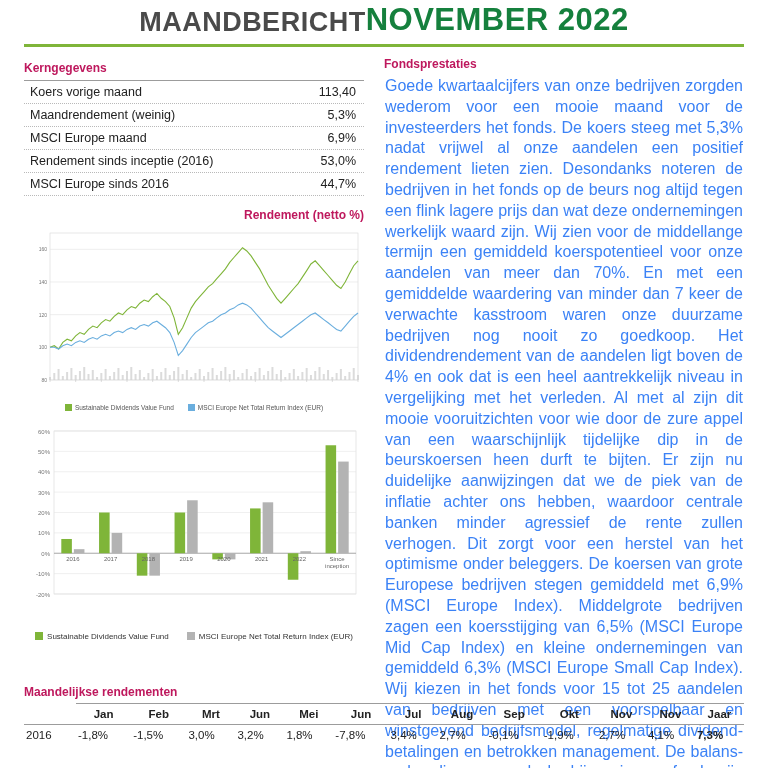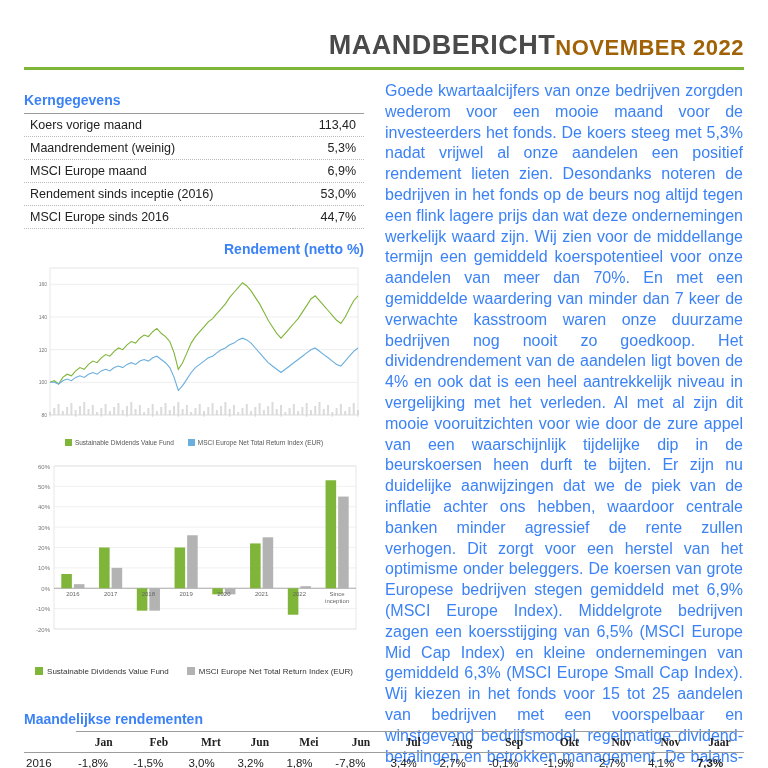--- a/index.html
+++ b/index.html
@@ -8,42 +8,41 @@
     width: 768px; height: 768px;
     background: #ffffff;
     font-family: "Liberation Sans", sans-serif;
     color: #222;
     overflow: hidden;
   }
   .page { position: relative; width:768px; height:768px; }
 
   
   .header {
-    display:flex; align-items:flex-end; justify-content:flex-end;
+    display:flex; align-items:flex-end; justify-content:center;
     padding: 2px 24px 6px 24px;
-    margin-top: 28px;
   }
   .header h1 {
     margin:0; font-size: 27px; letter-spacing: 0.5px;
     color:#4a4a4a; font-weight:bold;
   }
   .header h2 {
-    margin:0; font-size: 22px; letter-spacing: 0.5px;
-    color:#a16207; font-weight:bold;
+    margin:0; font-size: 31px; letter-spacing: 0.5px;
+    color:#15803d; font-weight:bold;
   }
   .rule { height:3px; background:#7fb539; margin: 0 24px 10px 24px; }
 
   
   .cols { display:flex; padding: 0 24px; gap: 20px; }
   .col-left { width: 340px; }
   .col-right { width: 360px; }
 
   .sec-title {
-    color:#3b82f6; font-weight:bold; font-size:14px;
-    margin: 12px 0 5px 0;
+    color:#be185d; font-weight:bold; font-size:12px;
+    margin: 4px 0 5px 0;
   }
   .sec-title.right { margin-top:0; }
 
   
   table.kern { width:100%; border-collapse:collapse; font-size:12.5px; }
   table.kern td {
     padding: 4px 4px 4px 6px;
     border-bottom: 1px dotted #b9b9b9;
   }
   table.kern tr:first-child td { border-top: 1px solid #9c9c9c; }
@@ -65,21 +64,21 @@
     font-size: 16px; line-height: 1.30; text-align: justify;
     color: #3b82f6; margin:1px;
   }
 
   
   .monthly { position:absolute; left:0; bottom:17px; width:768px; padding: 0 24px 6px 24px; }
   .monthly .sec-title { margin-bottom:4px; }
   table.mr { width:100%; border-collapse:collapse; font-size:11.5px; }
   table.mr th {
     font-weight:bold; text-align:center; padding:4px 2px;
-    border-bottom:1px solid #9c9c9c; border-top:1px solid #9c9c9c;font-family:Liberation Serif, serif;
+    border-bottom:1px solid #9c9c9c; border-top:1px solid #9c9c9c;
   }
   table.mr th.yr { text-align:left; width:52px; border-top:none; border-bottom:1px solid #9c9c9c;}
   table.mr td { text-align:left; padding:4px 2px; }
   table.mr td.yr { text-align:left; font-weight:normal; }
   table.mr td.jaar, table.mr th.jaar { font-weight:bold; }
 </style>
 </head>
 <body>
 
 <div class="page">
@@ -285,20 +284,21 @@
         </div>
         <div class="legend2">
           <span><span class="sw" style="background:#7fb539"></span><span>Sustainable Dividends Value Fund</span></span>
           <span><span class="sw" style="background:#b3b3b3"></span><span>MSCI Europe Net Total Return Index (EUR)</span></span>
         </div>
       </div>
 
     </div>
 
     <div class="col-right">
+      <div class="sec-title right">Fondsprestaties</div>
       <p class="body-text">Goede kwartaalcijfers van onze bedrijven zorgden wederom voor een mooie maand voor de investeerders het fonds. De koers steeg met 5,3% nadat vrijwel al onze aandelen een positief rendement lieten zien. Desondanks noteren de bedrijven in het fonds op de beurs nog altijd tegen een flink lagere prijs dan wat deze ondernemingen werkelijk waard zijn. Wij zien voor de middellange termijn een gemiddeld koerspotentieel voor onze aandelen van meer dan 70%. En met een gemiddelde waardering van minder dan 7 keer de verwachte kasstroom waren onze duurzame bedrijven nog nooit zo goedkoop. Het dividendrendement van de aandelen ligt boven de 4% en ook dat is een heel aantrekkelijk niveau in vergelijking met het verleden. Al met al zijn dit mooie vooruitzichten voor wie door de zure appel van een waarschijnlijk tijdelijke dip in de beurskoersen heen durft te bijten. Er zijn nu duidelijke aanwijzingen dat we de piek van de inflatie achter ons hebben, waardoor centrale banken minder agressief de rente zullen verhogen. Dit zorgt voor een herstel van het optimisme onder beleggers. De koersen van grote Europese bedrijven stegen gemiddeld met 6,9% (MSCI Europe Index). Middelgrote bedrijven zagen een koersstijging van 6,5% (MSCI Europe Mid Cap Index) en kleine ondernemingen van gemiddeld 6,3% (MSCI Europe Small Cap Index). Wij kiezen in het fonds voor 15 tot 25 aandelen van bedrijven met een voorspelbaar en winstgevend bedrijfsmodel, regelmatige dividend-betalingen en betrokken management. De balans-verhoudingen van de bedrijven in ons fonds zijn sterk. De meeste bedrijven hebben slechts een bescheiden schuld en sommige zelfs een netto kaspositie. Zij hebben dan ook weinig te vrezen van een hogere rente. Mede daarom kijken wij in dit lastige beursjaar met vertrouwen naar de toekomst. Vanaf de start in 2016 heeft ons fonds nu 53% rendement gemaakt (+6,3% per jaar, na kosten), tegenover 45% voor de MSCI Europe (+5,5% per jaar).</p>
     </div>
   </div>
 
   <div class="monthly">
     <div class="sec-title">Maandelijkse rendementen</div>
     <table class="mr">
       <thead>
         <tr id="mrHead">
             <th class="yr"></th>

